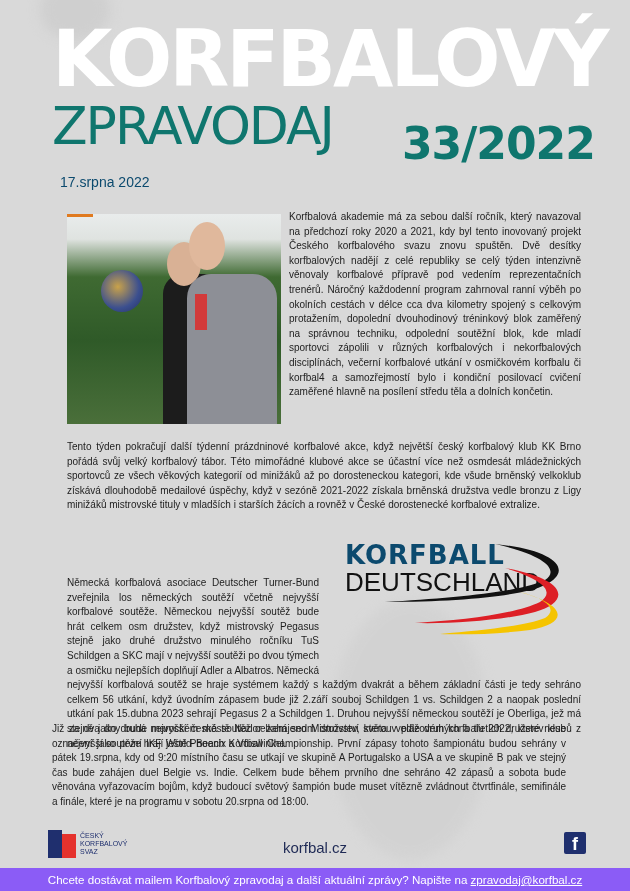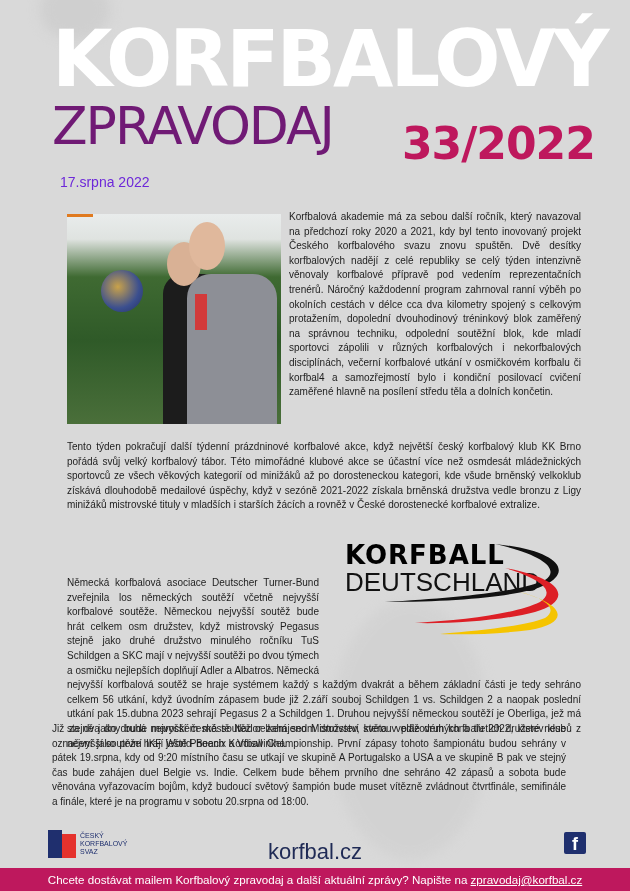--- a/index.html
+++ b/index.html
@@ -11,59 +11,59 @@
   }
   .bg-blob { position: absolute; border-radius: 50%; background: #cfcfcf; filter: blur(6px); }
   .title-main {
     position: absolute; left: 52px; top: 20px;
     font-family: "DejaVu Sans", sans-serif; font-weight: bold;
     font-size: 78px; letter-spacing: -3px; color: #ffffff; line-height: 1;
   }
   .title-sub {
     position: absolute; left: 52px; top: 100px;
     font-family: "DejaVu Sans", sans-serif;
-    font-size: 52px; letter-spacing: -2px; color: #701a75; line-height: 1;
+    font-size: 52px; letter-spacing: -2px; color: #0f766e; line-height: 1;
   }
   .issue {
     position: absolute; left: 402px; top: 122px;
     font-family: "DejaVu Sans", sans-serif; font-weight: bold;
-    font-size: 44px; color: #be185d; line-height: 1; letter-spacing: -1px;
+    font-size: 44px; color: #0f766e; line-height: 1; letter-spacing: -1px;
   }
-  .date { position: absolute; left: 60px; top: 174px; font-size: 14px; color: #6d28d9; }
+  .date { position: absolute; left: 60px; top: 174px; font-size: 14px; color: #0c4a6e; }
   .photo {
     position: absolute; left: 67px; top: 214px; width: 214px; height: 210px;
     background: linear-gradient(180deg, #e9ecec 0%, #dfe3e0 12%, #3f6a32 30%, #2f5a28 60%, #4a6f3a 100%);
     overflow: hidden;
   }
   .photo .p1 { position:absolute; left:96px; top:60px; width:60px; height:150px; background:#1c1c1c; border-radius:20px 20px 0 0; }
   .photo .p2 { position:absolute; left:120px; top:60px; width:90px; height:150px; background:#8d8f96; border-radius:24px 24px 0 0; }
   .photo .head1 { position:absolute; left:100px; top:28px; width:34px; height:44px; background:#d9b195; border-radius:50%; }
   .photo .head2 { position:absolute; left:122px; top:8px; width:36px; height:48px; background:#e0b89c; border-radius:50%; }
   .photo .ball { position:absolute; left:34px; top:56px; width:42px; height:42px; border-radius:50%;
     background: radial-gradient(circle at 40% 40%, #c9a24a 0%, #3b4f8f 60%, #223060 100%); }
   .photo .stripe { position:absolute; left:128px; top:80px; width:12px; height:36px; background:#d23a3a; }
   .photo .orange { position:absolute; left:0; top:0; width:26px; height:3px; background:#e07a1f; }
   .text { font-size: 10px; line-height: 14.6px; text-align: justify; color: #1d1d1d; }
   .p1t { position: absolute; left: 289px; top: 210px; width: 292px; }
   .p2t { position: absolute; left: 67px; top: 440px; width: 514px; }
   .p3t { position: absolute; left: 67px; top: 576px; width: 514px; }
   .p3t .float-space { float: right; width: 262px; height: 100px; }
   .p4t { position: absolute; left: 52px; top: 722px; width: 514px; }
   .dkb-logo { position: absolute; left: 345px; top: 540px; width: 230px; height: 95px; }
-  .dkb-k { position:absolute; left:0; top:0; font-family:"DejaVu Sans", sans-serif; font-weight:bold; font-size:26px; letter-spacing:1px; color:#000000; }
+  .dkb-k { position:absolute; left:0; top:0; font-family:"DejaVu Sans", sans-serif; font-weight:bold; font-size:26px; letter-spacing:1px; color:#0c4a6e; }
   .dkb-d { position:absolute; left:0; top:27px; font-family:"Liberation Sans", sans-serif; font-size:26px; color:#111; letter-spacing:0px;}
   .footer-logo { position:absolute; left:48px; top:830px; display:flex; align-items:center; }
   .fl-mark { width:28px; height:28px; position:relative; }
   .fl-mark .b { position:absolute; left:0; top:0; width:14px; height:28px; background:#1f2f6e; }
   .fl-mark .r { position:absolute; left:14px; top:4px; width:14px; height:24px; background:#e5322d; }
   .fl-text { margin-left:4px; font-size:7px; line-height:8px; color:#1f2f6e; }
-  .site { position:absolute; left:0; width:630px; top:839px; text-align:center; font-size:22px; color:#1f2a55; }
+  .site { position:absolute; left:0; width:630px; top:839px; text-align:center; font-size:15px; color:#1f2a55; }
   .fb { position:absolute; left:564px; top:832px; width:22px; height:22px; background:#1f2f6e; color:#fff; border-radius:2px;
     font-weight:bold; font-size:18px; text-align:center; line-height:24px; }
-  .bar { position:absolute; left:0; top:868px; width:630px; height:23px; background:#be185d; color:#fff;
+  .bar { position:absolute; left:0; top:868px; width:630px; height:23px; background:#8b5cf6; color:#fff;
     font-size:11.6px; line-height:23px; text-align:center; }
   .bar a { color:#fff; text-decoration:underline; }
 </style>
 </head>
 <body>
 
 <div class="bg-blob" style="left:40px;top:-20px;width:70px;height:60px;"></div>
 <div class="bg-blob" style="left:330px;top:600px;width:160px;height:260px;opacity:.6;"></div>
 
 <div class="title-main">KORFBALOVÝ</div>

